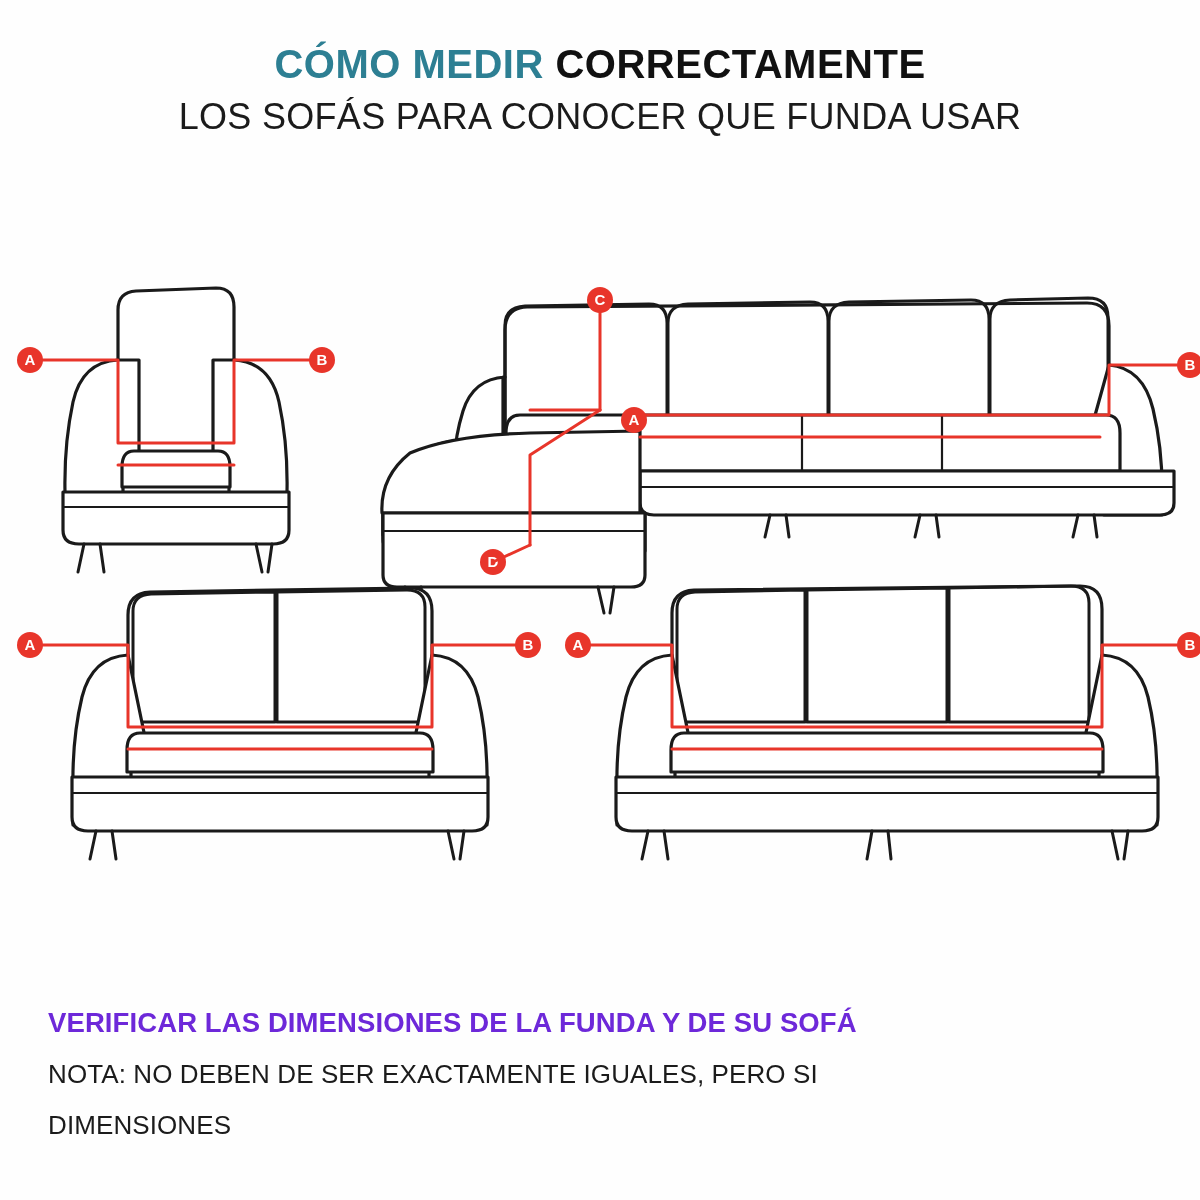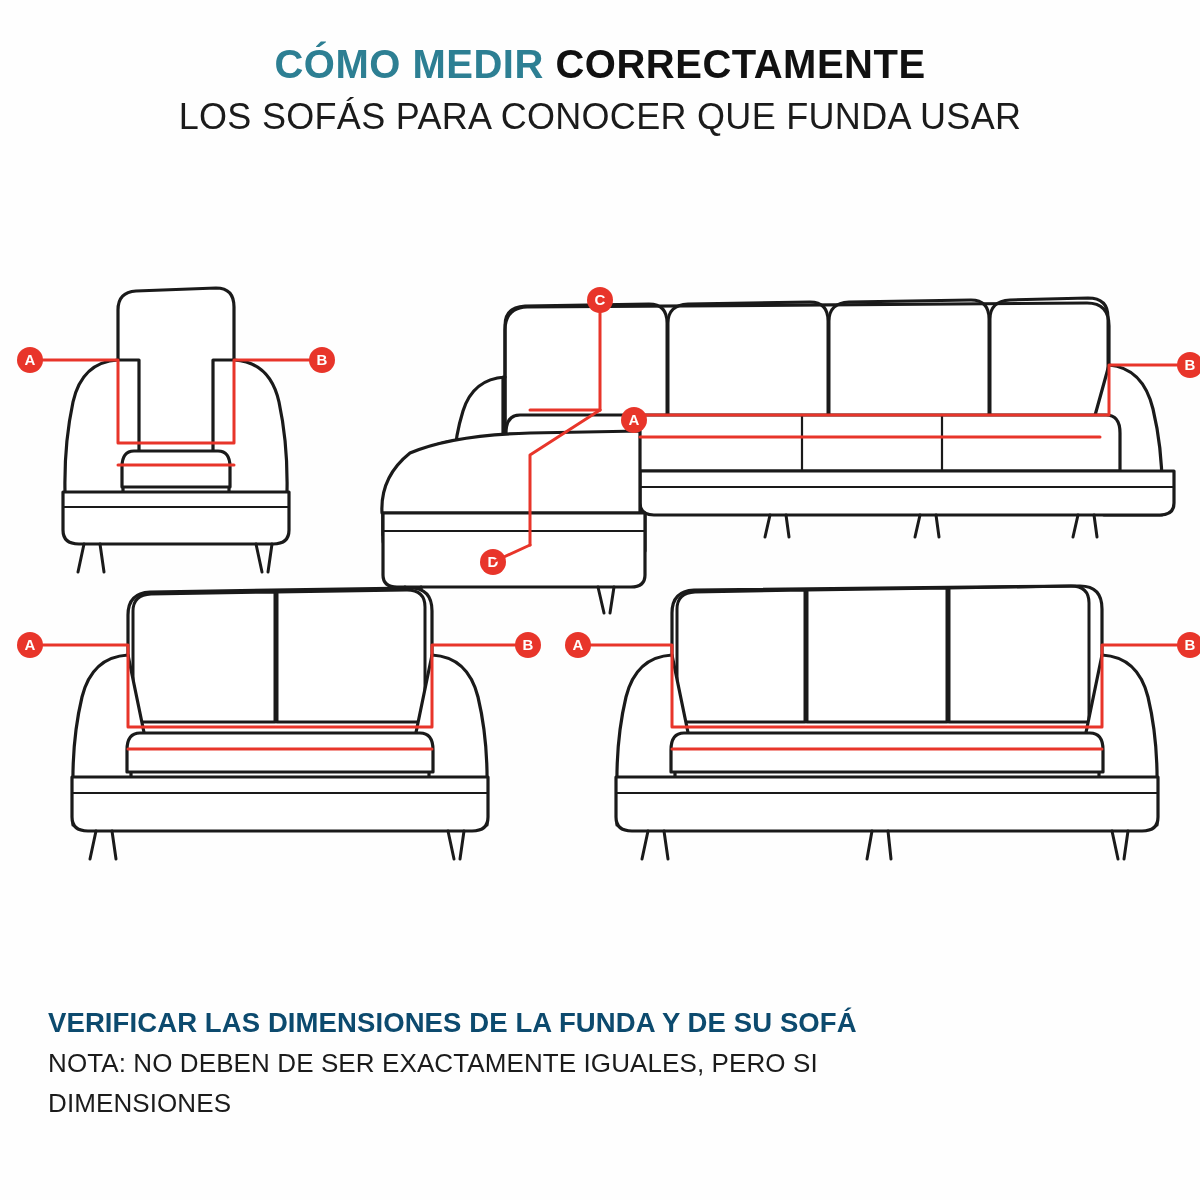--- a/index.html
+++ b/index.html
@@ -67,30 +67,30 @@
   
   .footer {
     position: absolute;
     left: 48px;
     top: 1005px;
     width: 1110px;
   }
   .footer-bold {
     font-size: 27.5px;
     font-weight: bold;
-    color: #0c4a6e;
+    color: #6d28d9;
     line-height: 1.32;
     letter-spacing: 0.1px;
   }
   .footer-note {
     font-size: 26px;
     font-weight: normal;
     color: #1b1b1b;
     line-height: 1.32;
-    margin-top: 5px;
+    margin-top: 16px;
     letter-spacing: 0.1px;
   }
 </style>
 </head>
 <body>
 
 <div class="page">
 
   <div class="header">
     <div class="title-line-1"><span class="title-accent">CÓMO MEDIR </span><span class="title-strong">CORRECTAMENTE</span></div>

